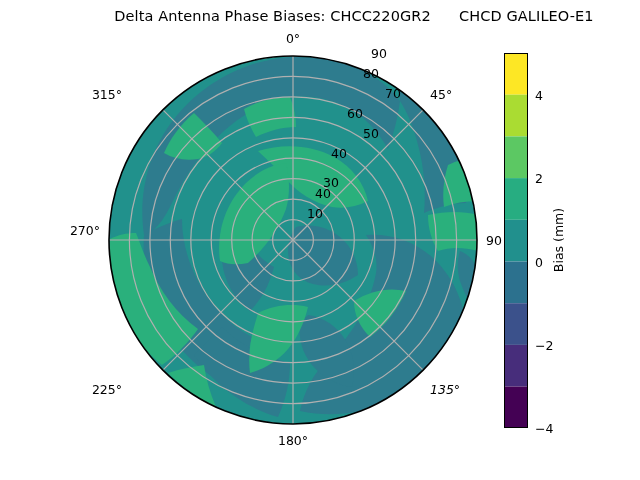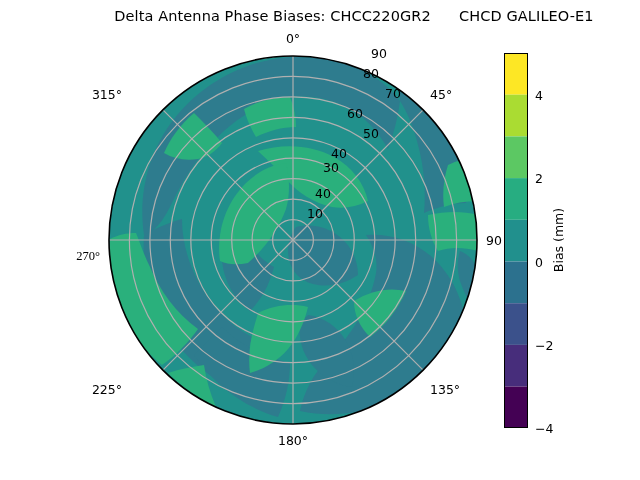--- a/index.html
+++ b/index.html
@@ -188,29 +188,29 @@
         <line x1="185" y1="185" x2="54.9" y2="315.1"></line>
         <line x1="185" y1="185" x2="54.9" y2="54.9"></line>
       </g>
 
       <circle cx="185" cy="185" r="184" fill="none" stroke="#000000" stroke-width="1.6"></circle>
     </svg>
 
     <span class="ang-label" style="left:185px;top:-24px;transform:translateX(-50%);">0°</span>
     <span class="ang-label" style="left:322px;top:32px;text-align:right;">45°</span>
     <span class="ang-label" style="left:378px;top:185px;transform:translateY(-50%);">90</span>
-    <span class="ang-label" style="left:322px;top:327px;">135°</span>
+    <span class="ang-label" style="left:322px;top:327px;font-style:italic;">135°</span>
     <span class="ang-label" style="left:185px;top:378px;transform:translateX(-50%);text-align:right;">180°</span>
     <span class="ang-label" style="left:14px;top:327px;transform:translateX(-100%);">225°</span>
-    <span class="ang-label" style="left:-8px;top:201px;transform:translate(-100%,-50%);font-family:Liberation Serif, serif;">270°</span>
+    <span class="ang-label" style="left:-8px;top:175px;transform:translate(-100%,-50%);">270°</span>
     <span class="ang-label" style="left:14px;top:32px;transform:translateX(-100%);">315°</span>
 
     <span class="rad-label" style="left:199px;top:151px;">10</span>
     <span class="rad-label" style="left:207px;top:131px;">40</span>
-    <span class="rad-label" style="left:215px;top:105px;">30</span>
+    <span class="rad-label" style="left:215px;top:120px;">30</span>
     <span class="rad-label" style="left:223px;top:91px;">40</span>
     <span class="rad-label" style="left:231px;top:71px;margin-left:24px;">50</span>
     <span class="rad-label" style="left:239px;top:51px;text-align:center;">60</span>
     <span class="rad-label" style="left:261px;top:31px;margin-left:16px;">70</span>
     <span class="rad-label" style="left:255px;top:11px;">80</span>
     <span class="rad-label" style="left:263px;top:-9px;">90</span>
   </div>
 
   <div class="cbar-wrap">
     <svg class="cbar-svg" width="24" height="375" viewBox="0 0 24 375">

